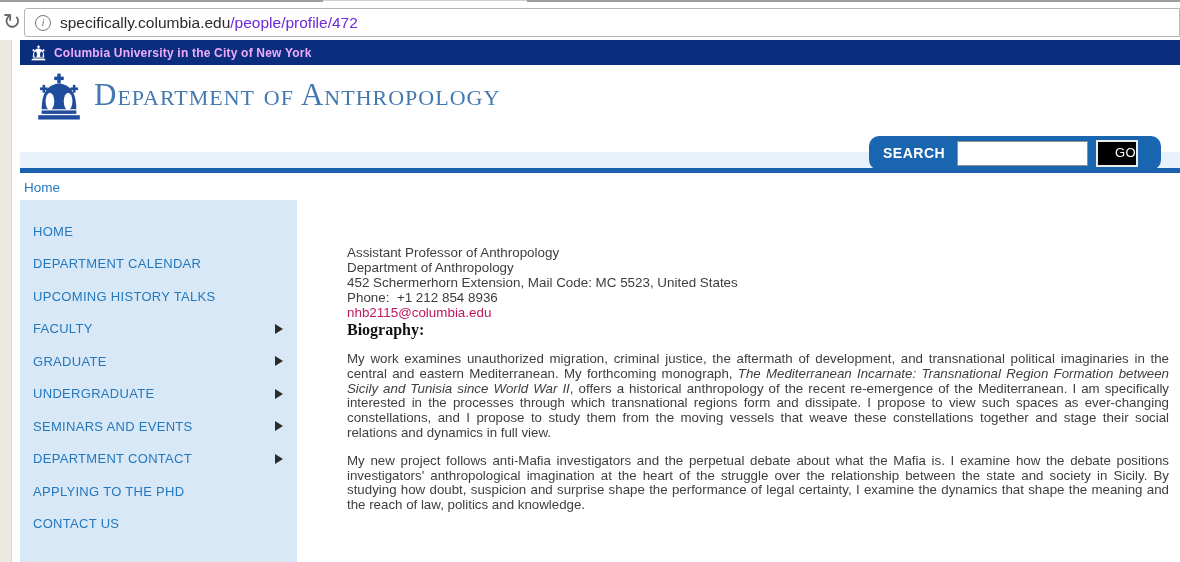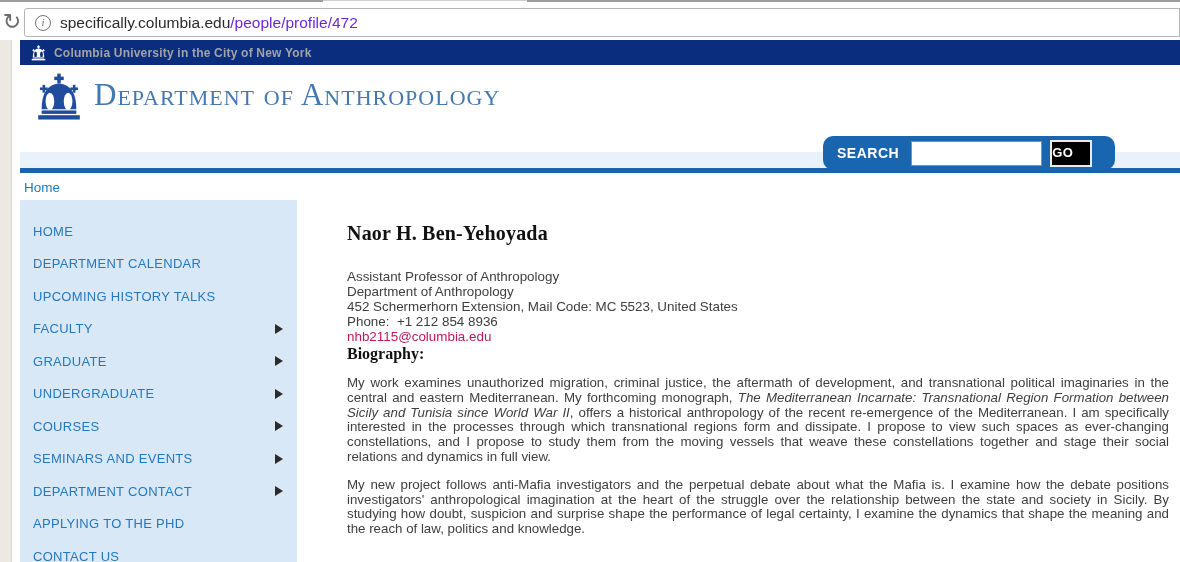--- a/index.html
+++ b/index.html
@@ -36,43 +36,43 @@
   
   .gutter { position:absolute; left:0; top:40px; width:12px; height:522px;
             background:#ece9e3; border-right:1px solid #dcd8d0; }
   
   .site { position:absolute; left:20px; top:40px; width:1160px; height:522px; background:#fff; }
   .cu-banner {
     position:absolute; left:0; top:0; width:100%; height:25px;
     background:#0a2e7d; display:flex; align-items:center; cursor:pointer;
   }
   .cu-banner svg { margin:0 7px 0 10px; }
-  .cu-banner .cu-text { color:#a3a3a3; font-size:12px; font-weight:bold; letter-spacing:.2px; }
+  .cu-banner .cu-text { color:#f0abfc; font-size:12px; font-weight:bold; letter-spacing:.2px; }
   .crown-large { position:absolute; left:13px; top:32px; }
   .wordmark {
     position:absolute; left:74px; top:37px;
     font-family:"Liberation Serif", serif; font-variant:small-caps;
     font-size:31px; color:#4478b0; letter-spacing:1px; white-space:nowrap; cursor:pointer;
   }
   .band { position:absolute; left:0; top:112px; width:100%; height:16px; background:#e9f2fa; }
   .blueline { position:absolute; left:0; top:128px; width:100%; height:5px; background:#1a61ae; }
   .search-tab {
-    position:absolute; left:803px; top:96px; width:292px; height:34px;
+    position:absolute; left:849px; top:96px; width:292px; height:34px;
     background:#1a65b0; border-radius:10px; z-index:3;
     display:flex; align-items:center; padding:0 14px;
   }
   .search-label { color:#fff; font-size:14px; font-weight:bold; letter-spacing:.5px; margin-right:12px; }
   .search-input {
     width:131px; height:25px; border:1px solid #8f8f8f; background:#fff;
     font-size:13px; padding:0 4px; outline:none;
   }
   .go-btn {
     margin-left:8px; width:42px; height:27px; background:#000;
-    border:2px solid #ececec; color:#fff; font-size:13px; font-weight:bold;
-    letter-spacing:.5px; cursor:pointer; line-height:21px; text-align:left;
+    border:2px solid #ececec; color:#fff; font-size:13px; font-weight:normal;
+    letter-spacing:.5px; cursor:pointer; line-height:21px; text-align:right;
   }
   .breadcrumb {
     position:absolute; left:4px; top:140px; font-size:13.5px; color:#2478be; cursor:pointer;
   }
   
   .sidebar {
     position:absolute; left:0; top:160px; width:277px; height:362px;
     background:#d9e8f6; padding-top:15px; overflow:hidden;
   }
   .nav-item {
@@ -182,41 +182,36 @@
     </div>
     <div class="nav-item">
       <span class="lbl">GRADUATE</span>
       <span class="arrow"></span>
     </div>
     <div class="nav-item">
       <span class="lbl">UNDERGRADUATE</span>
       <span class="arrow"></span>
     </div>
     <div class="nav-item">
-      <span class="lbl">COURSES</span>
-      <span class="arrow"></span>
-    </div>
-    <div class="nav-item">
       <span class="lbl">SEMINARS AND EVENTS</span>
       <span class="arrow"></span>
     </div>
     <div class="nav-item">
       <span class="lbl">DEPARTMENT CONTACT</span>
       <span class="arrow"></span>
     </div>
     <div class="nav-item">
       <span class="lbl">APPLYING TO THE PHD</span>
     </div>
     <div class="nav-item">
       <span class="lbl">CONTACT US</span>
     </div>
   </div>
 
   <div class="main">
-    <div class="person-name">Naor H. Ben-Yehoyada</div>
     <div class="contact">
       <div class="contact-line">Assistant Professor of Anthropology</div>
       <div class="contact-line">Department of Anthropology</div>
       <div class="contact-line">452 Schermerhorn Extension, Mail Code: MC 5523, United States</div>
       <div class="contact-line">Phone:  +1 212 854 8936</div>
       <div class="contact-line"><span class="email-link">nhb2115@columbia.edu</span></div>
     </div>
     <div class="bio-heading">Biography:</div>
     <div class="bio-p"><span>My work examines unauthorized migration, criminal justice, the aftermath of development, and transnational political imaginaries in the central and eastern Mediterranean. My forthcoming monograph, </span><span class="it">The Mediterranean Incarnate: Transnational Region Formation between Sicily and Tunisia since World War II</span><span>, offers a historical anthropology of the recent re-emergence of the Mediterranean. I am specifically interested in the processes through which transnational regions form and dissipate. I propose to view such spaces as ever-changing constellations, and I propose to study them from the moving vessels that weave these constellations together and stage their social relations and dynamics in full view.</span></div>
     <div class="bio-p">My new project follows anti-Mafia investigators and the perpetual debate about what the Mafia is. I examine how the debate positions investigators' anthropological imagination at the heart of the struggle over the relationship between the state and society in Sicily. By studying how doubt, suspicion and surprise shape the performance of legal certainty, I examine the dynamics that shape the meaning and the reach of law, politics and knowledge.</div>

